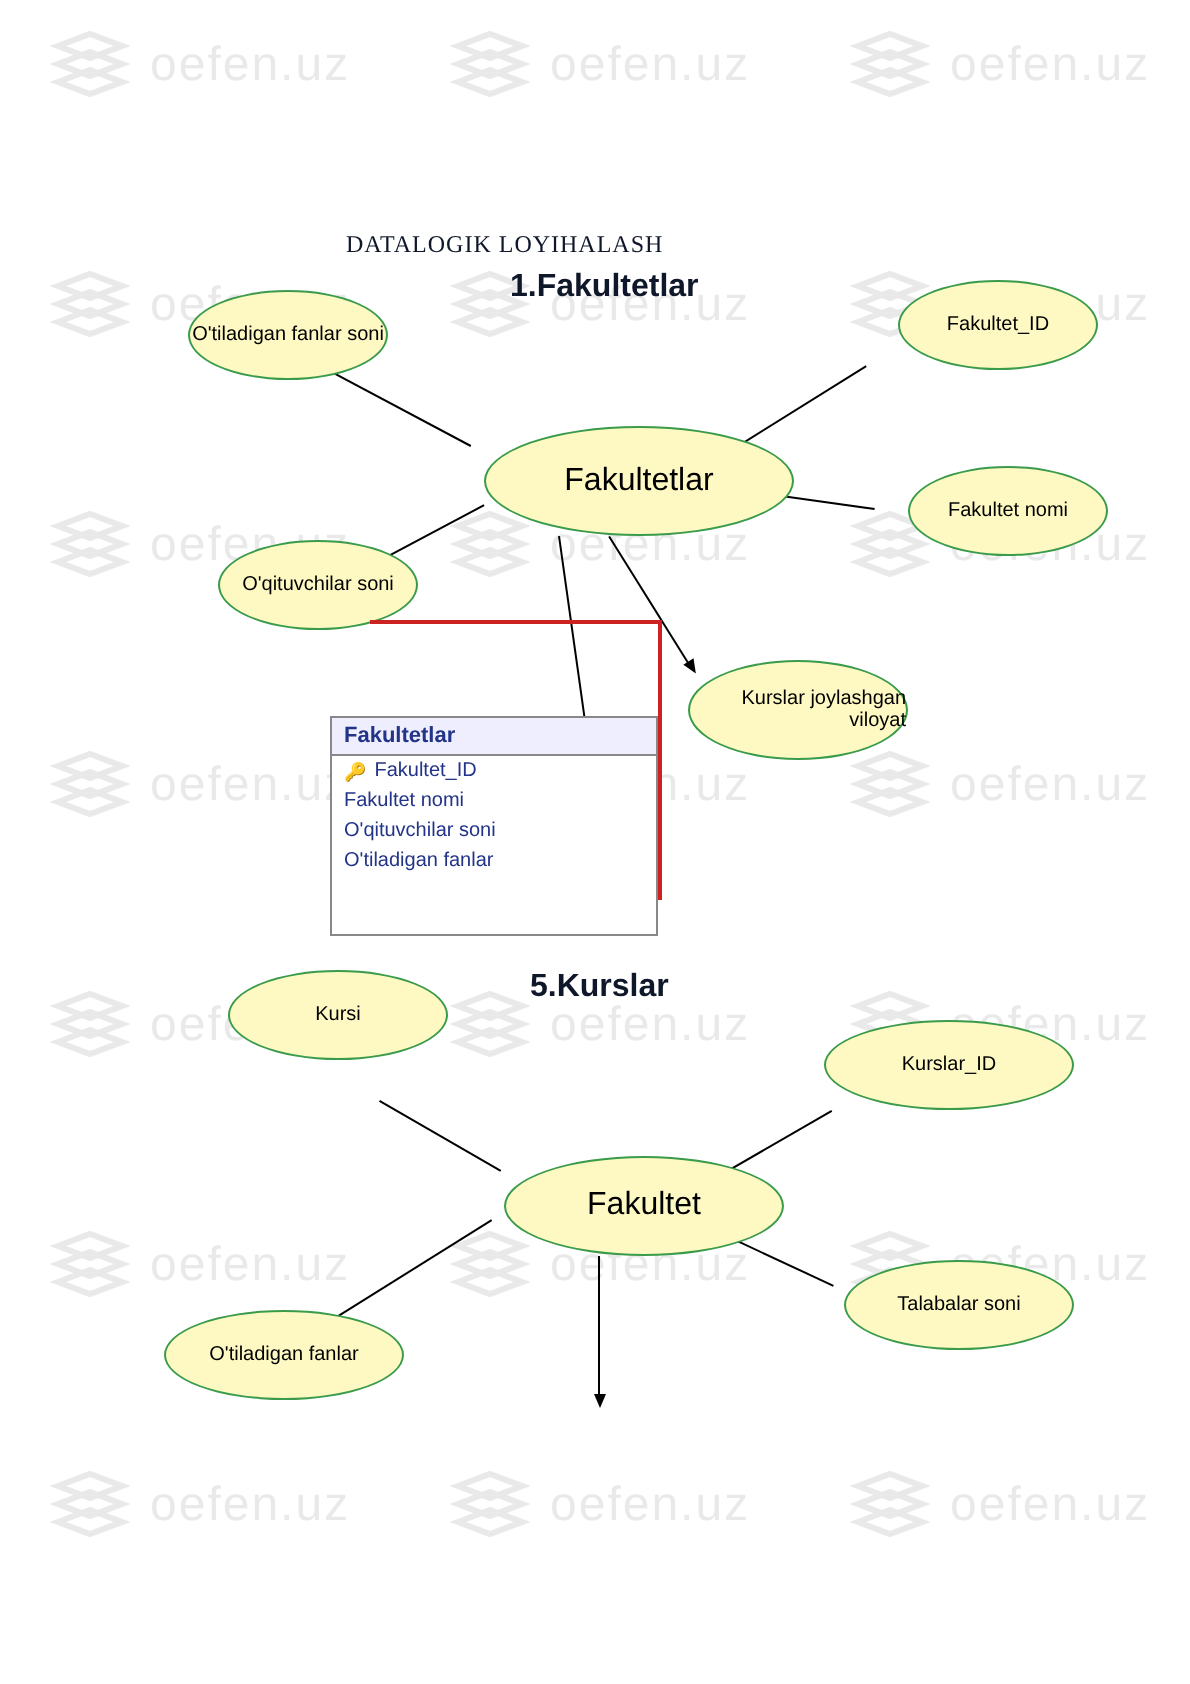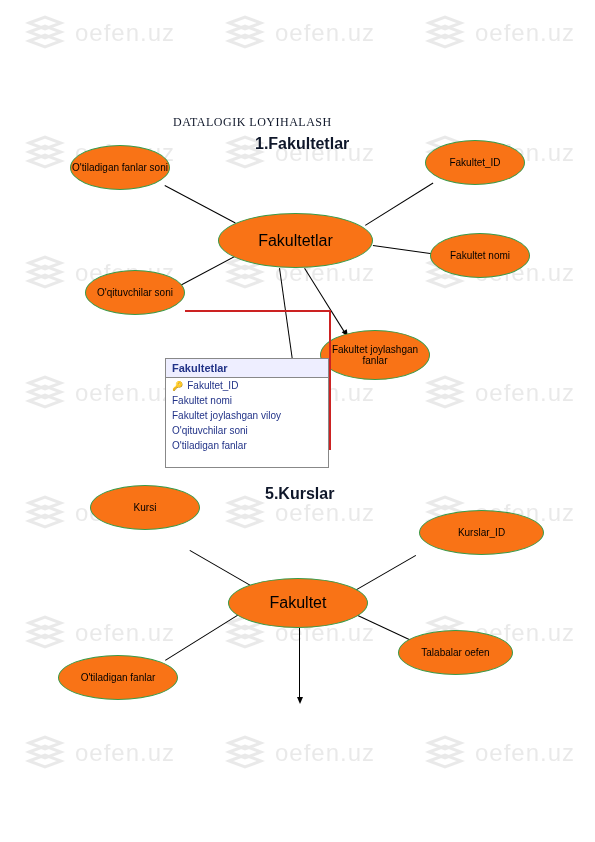--- a/index.html
+++ b/index.html
@@ -57,24 +57,25 @@
       color: #0f172a;
       text-align: right;
     }
     .ellipse {
       position: absolute;
       border: 1.5px solid #3a9b4a;
       border-radius: 50%;
       display: flex;
       align-items: center;
       justify-content: center;
-      text-align: center;
+      text-align: right;
       font-size: 10px;
-      background: #f97316;
+      background: #fef9c3;
       z-index: 2;
+      margin-left: 24px;
     }
     .ellipse.main {
       font-size: 16px;
       font-weight: normal;
       border-width: 1.5px;
     }
     .line {
       position: absolute;
       height: 1px;
       background: #000;
@@ -146,21 +147,21 @@
   <div class="title">DATALOGIK LOYIHALASH</div>
 
   <div class="section-title" style="left:255px; top:135px;">1.Fakultetlar</div>
 
   <div class="ellipse main" style="left:218px; top:213px; width:155px; height:55px;">Fakultetlar</div>
 
   <div class="ellipse" style="left:70px; top:145px; width:100px; height:45px;">O'tiladigan fanlar soni</div>
   <div class="ellipse" style="left:85px; top:270px; width:100px; height:45px;">O'qituvchilar soni</div>
   <div class="ellipse" style="left:425px; top:140px; width:100px; height:45px;">Fakultet_ID</div>
   <div class="ellipse" style="left:430px; top:233px; width:100px; height:45px;">Fakultet nomi</div>
-  <div class="ellipse" style="left:320px; top:330px; width:110px; height:50px;">Fakultet joylashgan fanlar</div>
+  <div class="ellipse" style="left:320px; top:330px; width:110px; height:50px;">Kurslar joylashgan viloyat</div>
 
   <div class="line" style="left:165px; top:185px; width:80px; transform:rotate(28deg);"></div>
   <div class="line" style="left:180px; top:285px; width:70px; transform:rotate(-28deg);"></div>
   <div class="line" style="left:365px; top:225px; width:80px; transform:rotate(-32deg);"></div>
   <div class="line" style="left:373px; top:245px; width:65px; transform:rotate(8deg);"></div>
   <div class="line arrow" style="left:305px; top:268px; width:75px; transform:rotate(58deg);"></div>
   <div class="line" style="left:280px; top:268px; width:98px; transform:rotate(82deg);"></div>
 
   <div class="redline-top"></div>
   <div class="redline"></div>
@@ -168,38 +169,35 @@
   <div class="dbbox">
     <div class="hdr">Fakultetlar</div>
     <div class="row">
         <span class="key">🔑</span>
         <span>Fakultet_ID</span>
       </div>
     <div class="row">
         <span>Fakultet nomi</span>
       </div>
     <div class="row">
-        <span>Fakultet joylashgan viloy</span>
-      </div>
-    <div class="row">
         <span>O'qituvchilar soni</span>
       </div>
     <div class="row">
         <span>O'tiladigan fanlar</span>
       </div>
   </div>
 
   <div class="section-title" style="left:265px; top:485px;">5.Kurslar</div>
 
   <div class="ellipse main" style="left:228px; top:578px; width:140px; height:50px;">Fakultet</div>
 
   <div class="ellipse" style="left:90px; top:485px; width:110px; height:45px;">Kursi</div>
   <div class="ellipse" style="left:58px; top:655px; width:120px; height:45px;">O'tiladigan fanlar</div>
-  <div class="ellipse" style="left:419px; top:510px; width:125px; height:45px;">Kurslar_ID</div>
-  <div class="ellipse" style="left:398px; top:630px; width:115px; height:45px;">Talabalar oefen</div>
+  <div class="ellipse" style="left:388px; top:510px; width:125px; height:45px;">Kurslar_ID</div>
+  <div class="ellipse" style="left:398px; top:630px; width:115px; height:45px;">Talabalar soni</div>
 
   <div class="line" style="left:190px; top:550px; width:70px; transform:rotate(30deg);"></div>
   <div class="line" style="left:165px; top:660px; width:95px; transform:rotate(-32deg);"></div>
   <div class="line" style="left:355px; top:590px; width:70px; transform:rotate(-30deg);"></div>
   <div class="line" style="left:358px; top:615px; width:65px; transform:rotate(25deg);"></div>
   <div class="line arrow" style="left:300px; top:628px; width:70px; transform:rotate(90deg);"></div>
 
 </div>
 
 <div class="watermark" style="left: 25px; top: 15px;">

